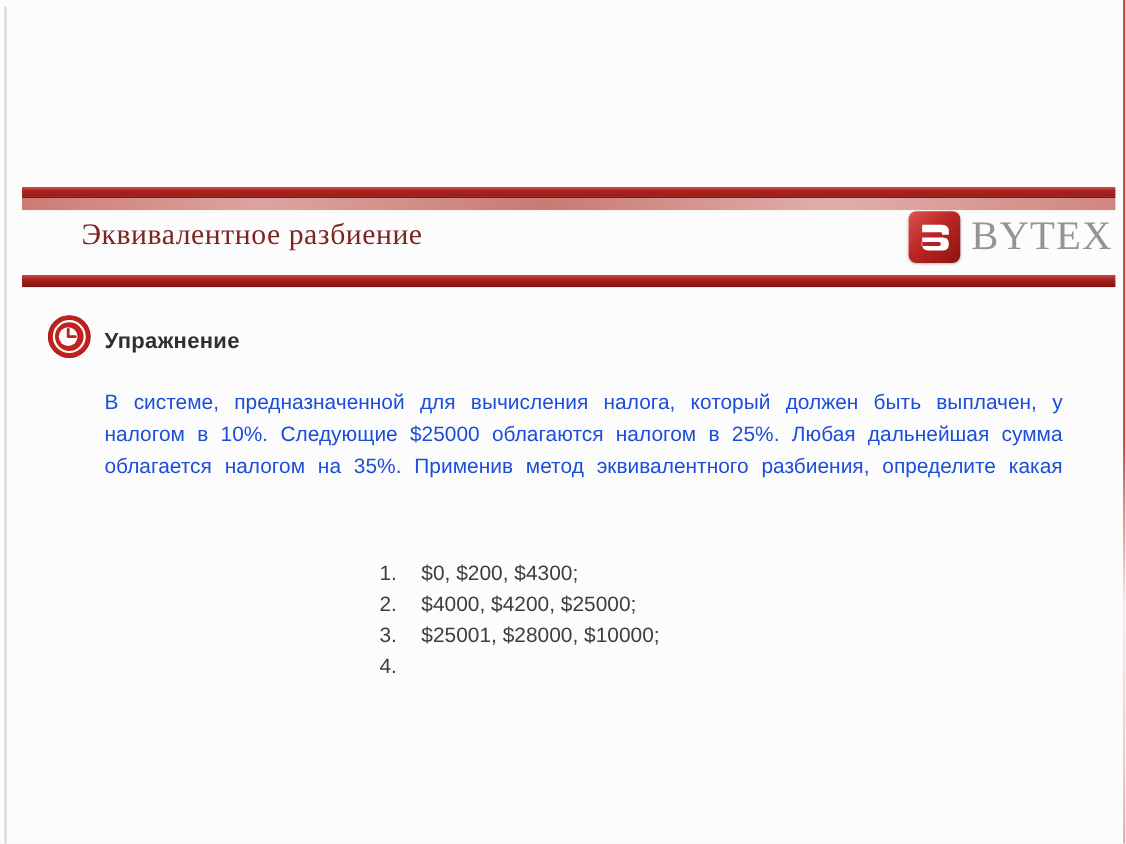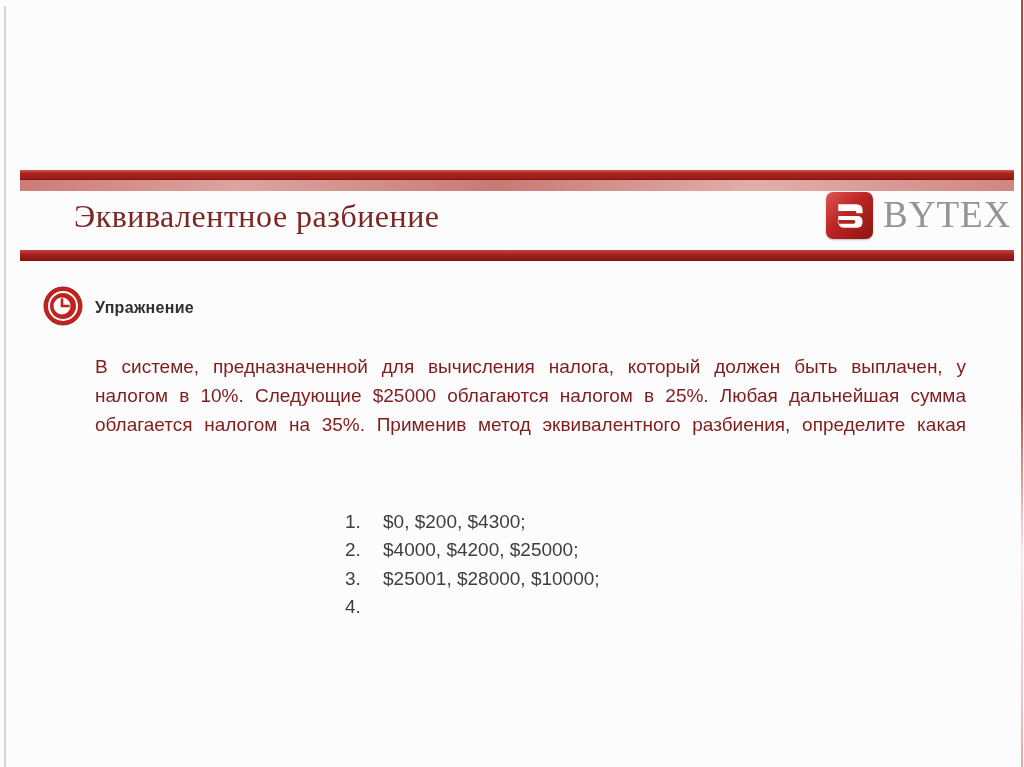--- a/index.html
+++ b/index.html
@@ -51,21 +51,21 @@
     position: absolute;
     left: 20px; top: 250px;
     width: 994px; height: 11px;
     background: linear-gradient(180deg, #c8453f 0%, #a52220 40%, #82120f 100%);
   }
 
   .slide-title {
     position: absolute;
     left: 74px; top: 198px;
     font-family: "Liberation Serif", "DejaVu Serif", serif;
-    font-size: 32px;
+    font-size: 27px;
     color: #7c2624;
     letter-spacing: 0.5px;
     white-space: nowrap;
   }
 
   
   .logo-box {
     position: absolute;
     left: 826px; top: 192px;
     width: 47px; height: 47px;
@@ -87,34 +87,34 @@
 
   
   .clock-wrap {
     position: absolute;
     left: 43px; top: 286px;
     width: 40px; height: 40px;
   }
   .section-heading {
     position: absolute;
     left: 95px; top: 299px;
-    font-size: 16px;
+    font-size: 20px;
     font-weight: 700;
     color: #2f2f2f;
     letter-spacing: 0.3px;
   }
 
   
   .paragraph {
     position: absolute;
     left: 95px; top: 352px;
     width: 871px;
     font-size: 19px;
     line-height: 29px;
-    color: #7f1d1d;
+    color: #1d4ed8;
   }
   .para-line {
     text-align: justify;
     text-align-last: justify;
     white-space: normal;
   }
   .para-line.last { text-align-last: auto; }
 
   
   .options {

